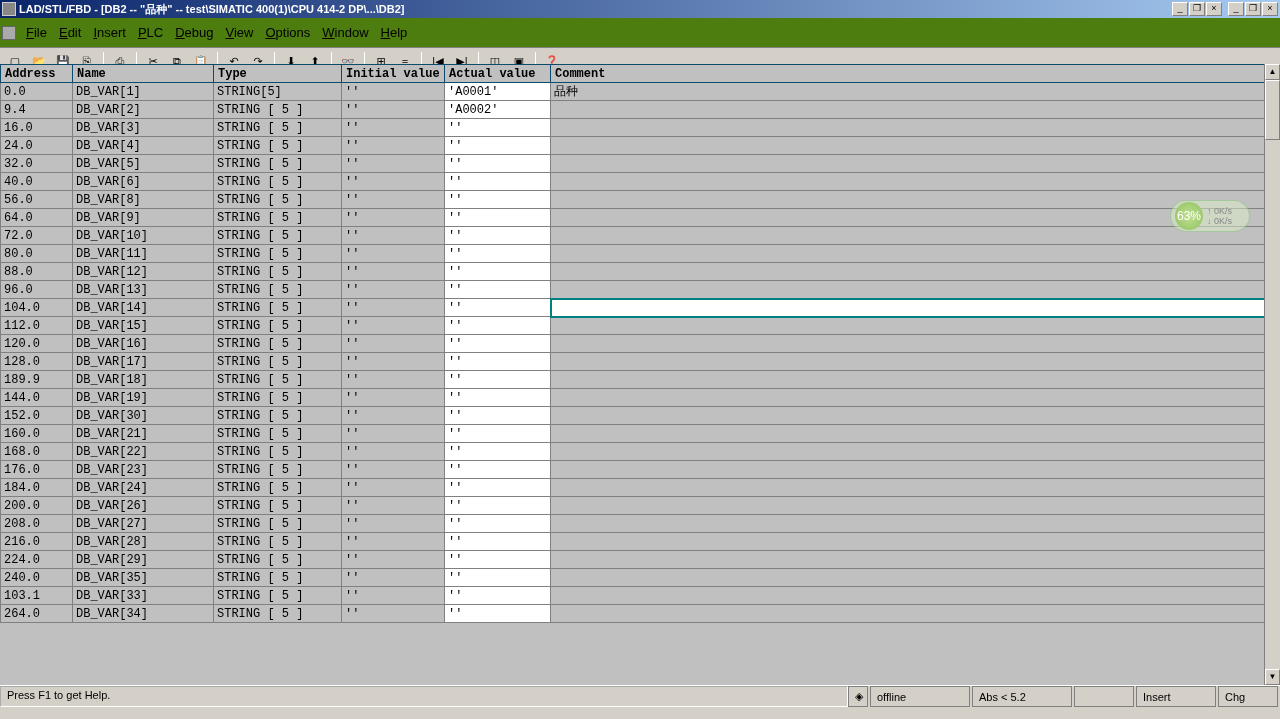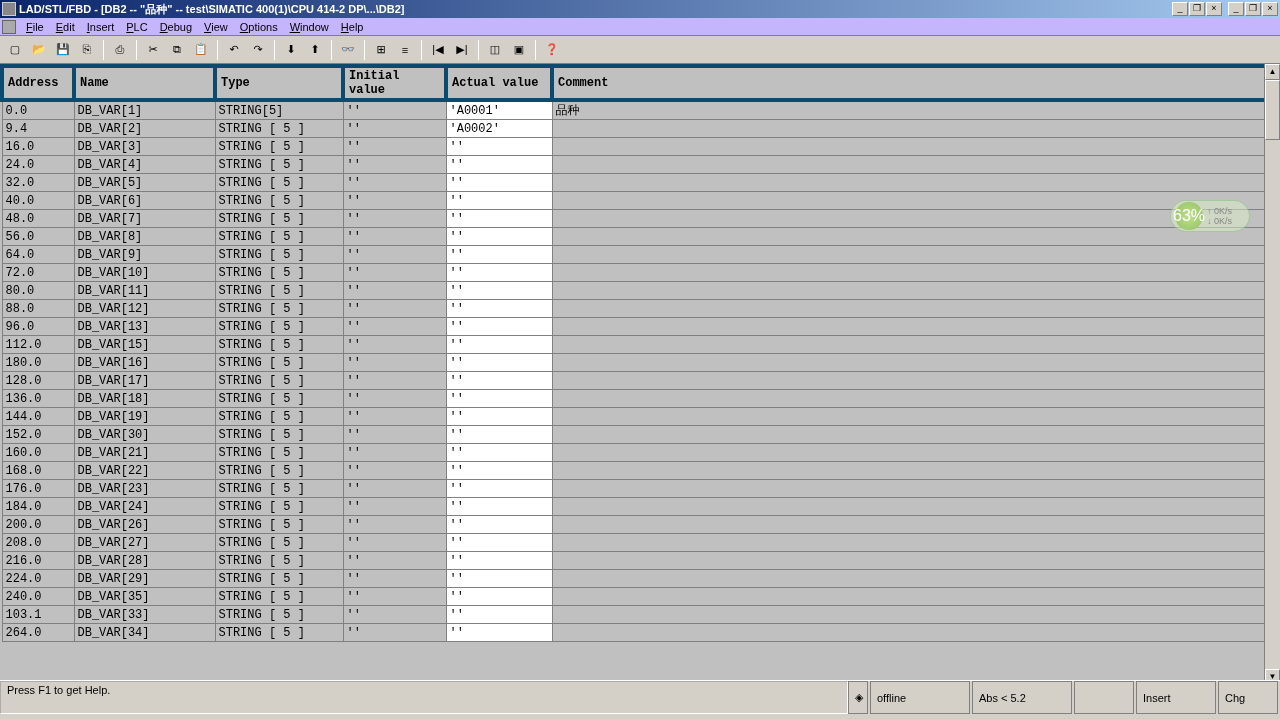--- a/index.html
+++ b/index.html
@@ -25,26 +25,26 @@
 .win-controls { display: flex; gap: 1px; }
 .win-btn {
   width: 16px; height: 14px;
   background: #d4d0c8;
   border: 1px solid #808080;
   border-top-color: #fff; border-left-color: #fff;
   font-size: 9px; line-height: 10px; text-align: center;
   color: black; cursor: pointer;
 }
 .menu-bar {
-  height: 18px;
-  background: #c4b5fd;
+  height: 30px;
+  background: #4d7c0f;
   display: flex;
   align-items: center;
   padding: 0 2px;
-  font-size: 11px;
+  font-size: 13px;
   border-bottom: 1px solid #808080;
 }
 .menu-bar .mdi-icon { width:14px; height:14px; background:#aaa; border:1px solid #666; margin-right:4px; }
 .menu-item { padding: 0 6px; cursor: pointer; }
 .menu-item .ul { text-decoration: underline; }
 .toolbar {
   height: 28px;
   background: #d4d0c8;
   display: flex; align-items: center;
   padding: 2px 4px;
@@ -67,21 +67,21 @@
   overflow: hidden;
 }
 table {
   border-collapse: collapse;
   width: 100%;
   font-family: "Courier New", monospace;
   font-size: 12px;
 }
 th {
   background: #c0c0c0;
-  border: 4px solid #0c4a6e;
+  border: 1px solid #0c4a6e;
   text-align: left;
   padding: 1px 4px;
   font-weight: bold;
   height: 18px;
   position: sticky; top:0;
 }
 td {
   border: 1px solid #808080;
   padding: 0 3px;
   height: 18px;
@@ -123,39 +123,39 @@
 .hscroll-row .left,.hscroll-row .right{
   width:16px; background:#d4d0c8;
   border:1px solid #fff; border-right-color:#808080; border-bottom-color:#808080;
   text-align:center; font-size:8px; line-height:14px;
 }
 .hscroll-row .track{flex:1; background:#e0e0e0; position:relative;}
 .hscroll-row .thumb{position:absolute;left:0;width:120px;height:100%;
   background:#d4d0c8; border:1px solid #fff; border-right-color:#808080; border-bottom-color:#808080;}
 
 .status-bar {
-  position:absolute; bottom:5px; left:0; right:0; height:34px;
+  position:absolute; bottom:12px; left:0; right:0; height:22px;
   background:#d4d0c8; border-top:1px solid #fff;
   display:flex; font-size:11px;
 }
 .status-cell { border:1px solid #808080; border-top-color:#fff; border-left-color:#fff;
   padding:1px 6px; margin-right:2px; display:flex; align-items:center;}
 .status-cell.inset { border:1px solid #808080; }
 .status-left { flex:1; padding:2px 6px; border:1px inset #fff;}
 
 .badge {
   position:absolute; right:30px; top:200px;
   width:80px; height:32px; border-radius:16px;
   background:rgba(220,240,200,0.5); border:1px solid rgba(0,128,0,0.2);
   display:flex;align-items:center;justify-content:flex-start;
   font-size:9px;color:#888;padding-left:4px;
 }
 .badge .circle{width:28px;height:28px;border-radius:50%;
   background:radial-gradient(#c0e090,#90c060);
-  color:#fff;font-size:16px;display:flex;align-items:center;justify-content:center;margin-right:4px;}
+  color:#fff;font-size:12px;display:flex;align-items:center;justify-content:center;margin-right:4px;}
 </style>
 </head>
 <body>
 
 <div class="title-bar">
   <div class="icon"></div>
   <div class="title-text">LAD/STL/FBD  - [DB2 -- "品种" -- test\SIMATIC 400(1)\CPU 414-2 DP\...\DB2]</div>
   <div class="win-controls">
     <div class="win-btn">_</div>
     <div class="win-btn">❐</div>
@@ -267,28 +267,20 @@
         </tr>
         <tr>
           <td class="addr">40.0</td>
           <td>DB_VAR[6]</td>
           <td>STRING [ 5 ]</td>
           <td>''</td>
           <td class="actual">''</td>
           <td class="comment"></td>
         </tr>
         <tr>
-          <td class="addr">48.0</td>
-          <td>DB_VAR[7]</td>
-          <td>STRING [ 5 ]</td>
-          <td>''</td>
-          <td class="actual">''</td>
-          <td class="comment"></td>
-        </tr>
-        <tr>
           <td class="addr">56.0</td>
           <td>DB_VAR[8]</td>
           <td>STRING [ 5 ]</td>
           <td>''</td>
           <td class="actual">''</td>
           <td class="comment"></td>
         </tr>
         <tr>
           <td class="addr">64.0</td>
           <td>DB_VAR[9]</td>
@@ -322,46 +314,54 @@
           <td class="comment"></td>
         </tr>
         <tr>
           <td class="addr">96.0</td>
           <td>DB_VAR[13]</td>
           <td>STRING [ 5 ]</td>
           <td>''</td>
           <td class="actual">''</td>
           <td class="comment"></td>
         </tr>
+        <tr class="sel">
+          <td class="addr">104.0</td>
+          <td>DB_VAR[14]</td>
+          <td>STRING [ 5 ]</td>
+          <td>''</td>
+          <td class="actual">''</td>
+          <td class="comment"></td>
+        </tr>
         <tr>
           <td class="addr">112.0</td>
           <td>DB_VAR[15]</td>
           <td>STRING [ 5 ]</td>
           <td>''</td>
           <td class="actual">''</td>
           <td class="comment"></td>
         </tr>
         <tr>
-          <td class="addr">180.0</td>
+          <td class="addr">120.0</td>
           <td>DB_VAR[16]</td>
           <td>STRING [ 5 ]</td>
           <td>''</td>
           <td class="actual">''</td>
           <td class="comment"></td>
         </tr>
         <tr>
           <td class="addr">128.0</td>
           <td>DB_VAR[17]</td>
           <td>STRING [ 5 ]</td>
           <td>''</td>
           <td class="actual">''</td>
           <td class="comment"></td>
         </tr>
         <tr>
-          <td class="addr">136.0</td>
+          <td class="addr">189.9</td>
           <td>DB_VAR[18]</td>
           <td>STRING [ 5 ]</td>
           <td>''</td>
           <td class="actual">''</td>
           <td class="comment"></td>
         </tr>
         <tr>
           <td class="addr">144.0</td>
           <td>DB_VAR[19]</td>
           <td>STRING [ 5 ]</td>

